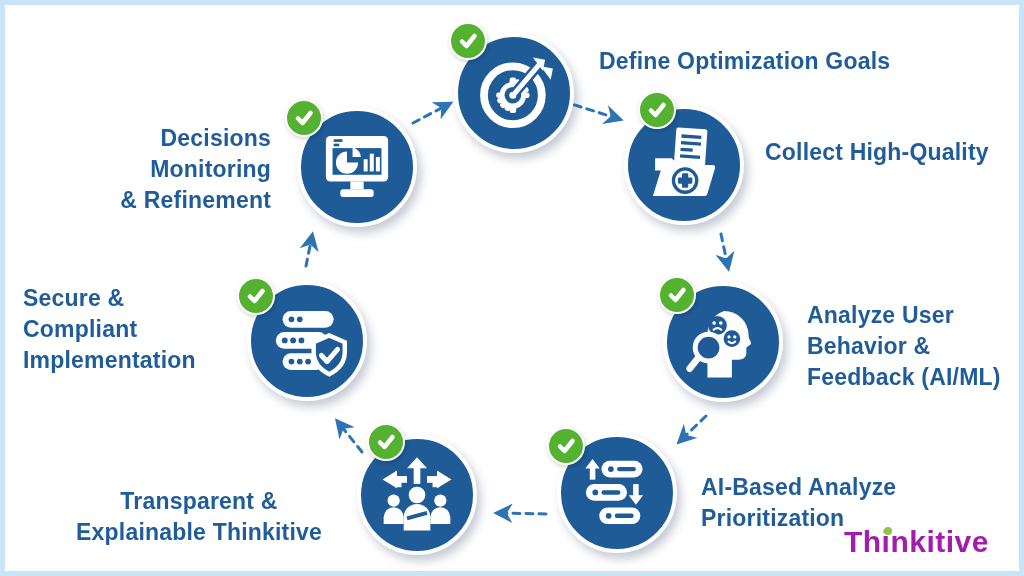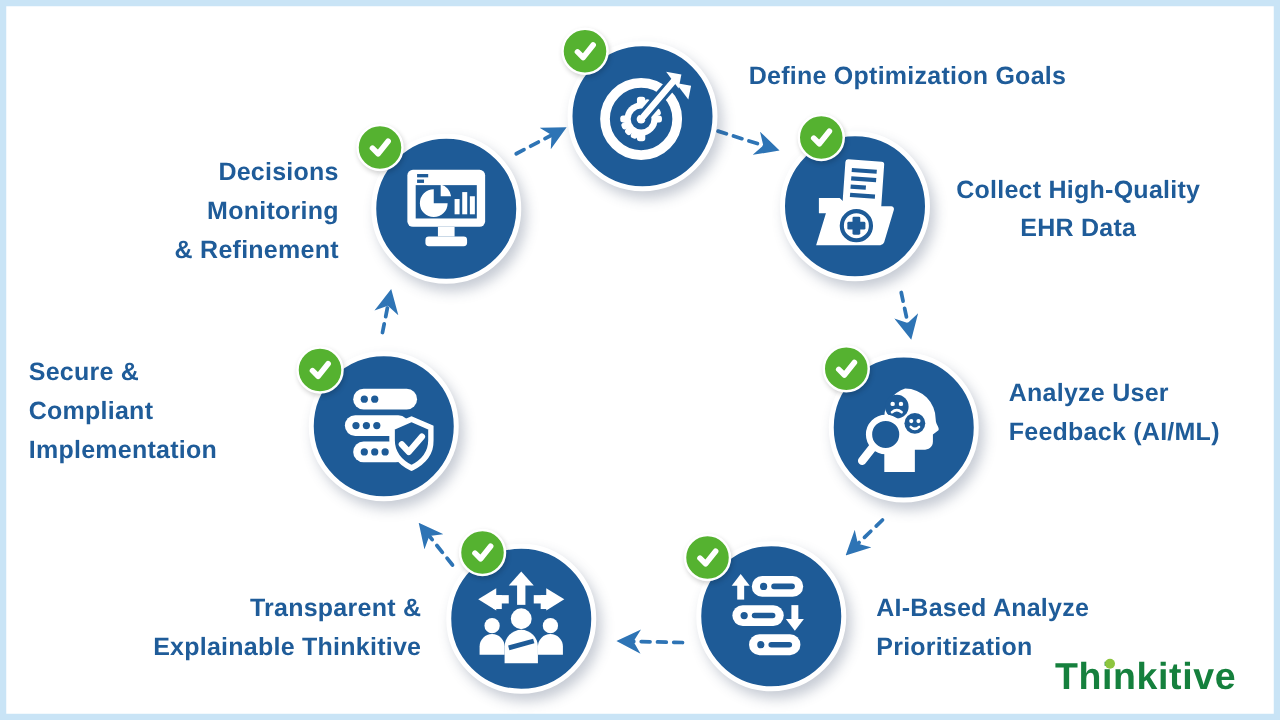--- a/index.html
+++ b/index.html
@@ -37,36 +37,36 @@
   .n2 { left:615px; top:96px; }   .n2 .badge { left:18px; top:-10px; }
   .n3 { left:654px; top:273px; }  .n3 .badge { left:-1px; top:-2px; }
   .n4 { left:548px; top:424px; }  .n4 .badge { left:-6px; top:-2px; }
   .n5 { left:348px; top:426px; }  .n5 .badge { left:14px; top:-8px; }
   .n6 { left:238px; top:272px; }  .n6 .badge { left:-6px; top:0px; }
   .n7 { left:288px; top:98px; }   .n7 .badge { left:-8px; top:-4px; }
 
   .label {
     position:absolute;
     color:#1f5c99;
-    font-size:20px; font-weight:700; line-height:31px;
+    font-size:23px; font-weight:700; line-height:31px;
     letter-spacing:.2px;
     white-space:nowrap;
   }
   .label span { display:block; }
   .l1 { left:594px; top:41px;  text-align:left; }
   .l2 { left:760px; top:132px; text-align:center; }
   .l3 { left:802px; top:295px; text-align:left; }
   .l4 { left:696px; top:467px; text-align:left; }
-  .l5 { left:56px;  top:467px; width:276px; text-align:right; }
+  .l5 { left:56px;  top:481px; width:276px; text-align:center; }
   .l6 { left:18px;  top:278px; width:200px; text-align:left; }
   .l7 { left:58px;  top:118px; width:208px; text-align:right; }
 
   .logo {
     position:absolute; right:30px; bottom:12px;
-    color:#15803d;
+    color:#a21caf;
     font-size:30px; font-weight:700; letter-spacing:.5px;
   }
   .logo .idot {
     position:absolute; left:40px; top:2px;
     width:8px; height:8px; border-radius:50%;
     background:#8dc63f;
   }
 </style>
 </head>
 <body>
@@ -148,21 +148,20 @@
         <path d="M10,30 h15 l5,5 h20 a3,3 0 0 1 3,3 v3 h-43 z" fill="#fff"></path>
         <path d="M8,64 L16,38 a3,3 0 0 1 3,-2 h43 a2,2 0 0 1 2,2.5 L57,62 a3,3 0 0 1 -3,2 z" fill="#fff"></path>
         <circle cx="37" cy="50" r="10.5" fill="none" stroke="#1e5b97" stroke-width="3"></circle>
         <rect x="34.2" y="43.5" width="5.6" height="13" rx="1" fill="#1e5b97"></rect>
         <rect x="30.5" y="47.2" width="13" height="5.6" rx="1" fill="#1e5b97"></rect>
       </svg>
     </div>
   </div>
   <div class="label l2">
     <span>Collect High-Quality</span>
-    <span>EHR Data</span>
   </div>
 
   <div class="node n3">
     <div class="badge">
       <svg width="24" height="24" viewBox="0 0 24 24">
         <path d="M6,12.5 l4.5,4.5 L18.5,7" stroke="#fff" stroke-width="4.5" fill="none" stroke-linecap="round" stroke-linejoin="round"></path>
       </svg>
     </div>
     <div class="circle">
       <svg width="80" height="80" viewBox="0 0 72 72">
@@ -175,20 +174,21 @@
         <circle cx="41.4" cy="31.4" r="1.5" fill="#fff"></circle>
         <circle cx="46.6" cy="31.4" r="1.5" fill="#fff"></circle>
         <path d="M41,35.5 q3,3 6,0" stroke="#fff" stroke-width="1.8" fill="none" stroke-linecap="round"></path>
         <circle cx="23" cy="41" r="12" fill="#1e5b97" stroke="#fff" stroke-width="4.5"></circle>
         <line x1="13.5" y1="50.5" x2="6" y2="60" stroke="#fff" stroke-width="6" stroke-linecap="round"></line>
       </svg>
     </div>
   </div>
   <div class="label l3">
     <span>Analyze User</span>
+    <span>Behavior &amp;</span>
     <span>Feedback (AI/ML)</span>
   </div>
 
   <div class="node n4">
     <div class="badge">
       <svg width="24" height="24" viewBox="0 0 24 24">
         <path d="M6,12.5 l4.5,4.5 L18.5,7" stroke="#fff" stroke-width="4.5" fill="none" stroke-linecap="round" stroke-linejoin="round"></path>
       </svg>
     </div>
     <div class="circle">

